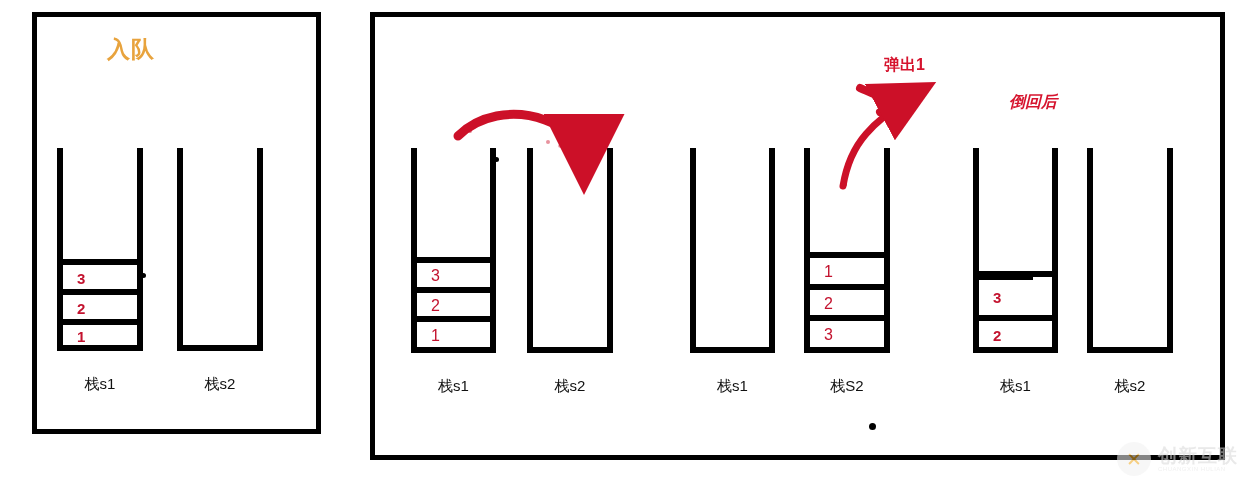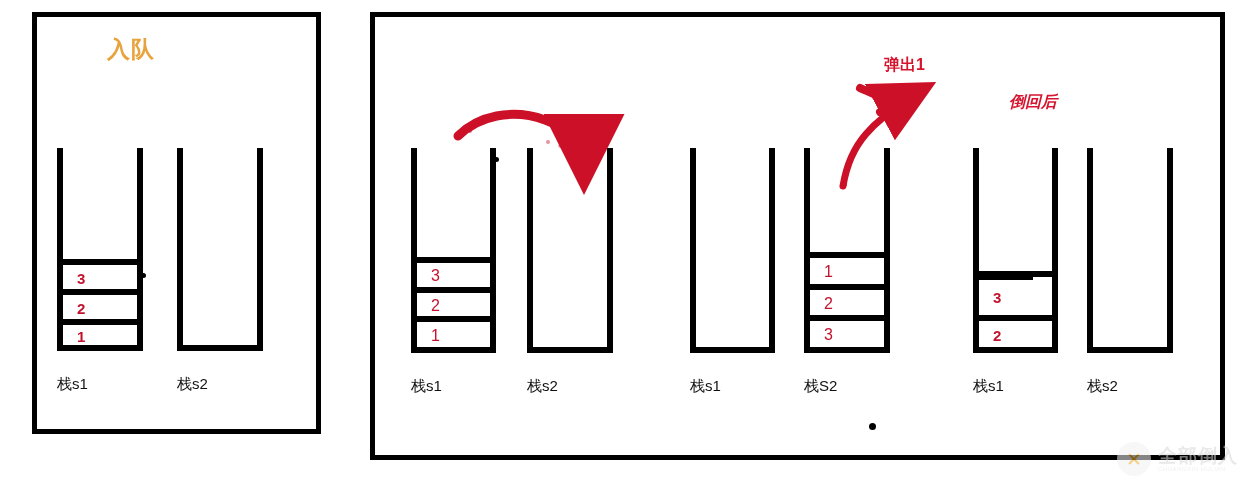--- a/index.html
+++ b/index.html
@@ -82,20 +82,21 @@
     position: relative;
     top: 1px;
   }
   .cell.thin .val { font-weight: 400; font-size: 16px; }
 
   .stack-label {
     position: absolute;
     font-size: 15px;
     color: #111111;
     white-space: nowrap;
+    text-align: center;
     font-family: "Liberation Sans", "DejaVu Sans", sans-serif;
   }
 
   
   .anno {
     position: absolute;
     color: #d6142e;
     font-weight: 700;
     white-space: nowrap;
   }
@@ -312,18 +313,18 @@
       <circle cx="844" cy="184" r="3" fill="#cc1028" opacity="0.8"></circle>
       <circle cx="848" cy="166" r="2.2" fill="#cc1028" opacity="0.6"></circle>
       <circle cx="855" cy="150" r="2.2" fill="#cc1028" opacity="0.55"></circle>
       <circle cx="864" cy="136" r="2" fill="#cc1028" opacity="0.5"></circle>
     </g>
   </svg>
 
   <div id="watermark">
     <div class="wm-logo">✕</div>
     <div class="wm-text">
-      <div class="wm-main">全部倒入</div>
+      <div class="wm-main">创新互联</div>
       <div class="wm-sub">CHUANGXIN HULIAN</div>
     </div>
   </div>
 
 </div>
 
 </body></html>

